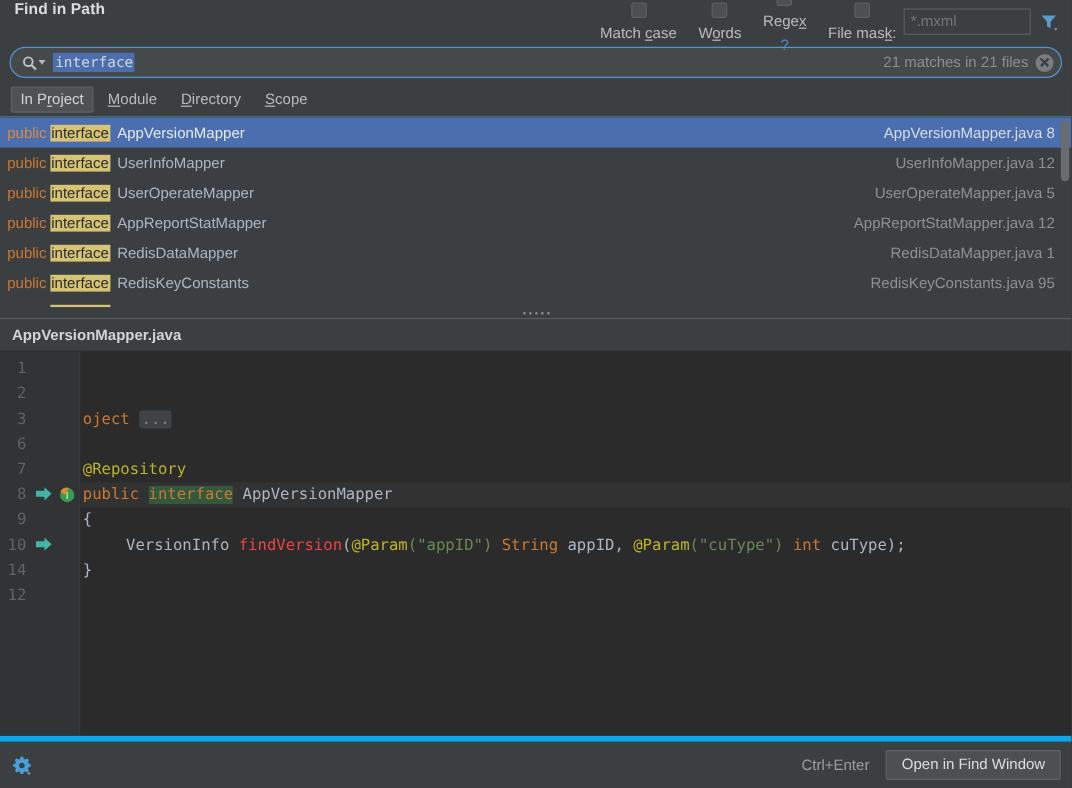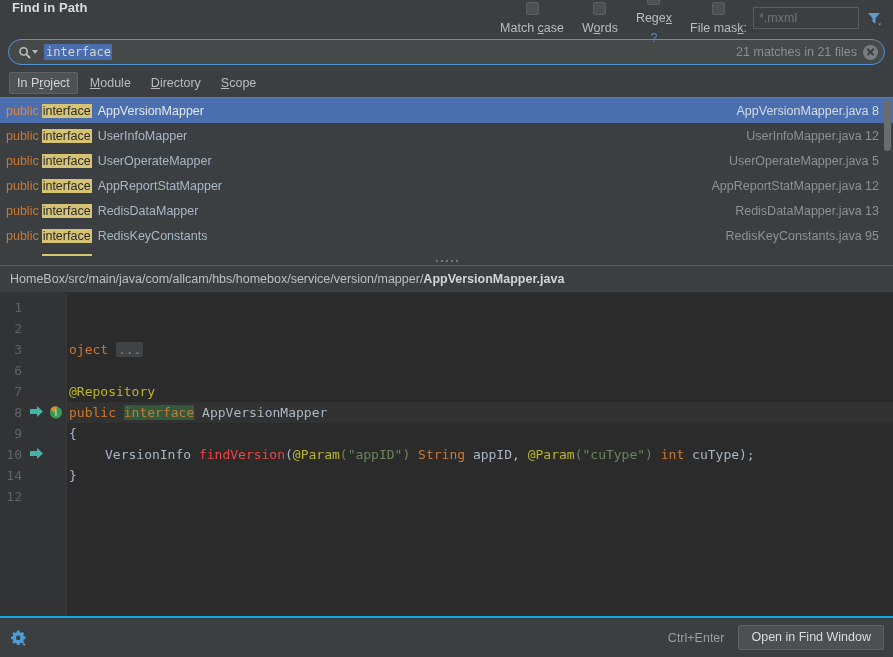--- a/index.html
+++ b/index.html
@@ -341,21 +341,21 @@
   }
 
   
   .bottombar {
     height: 39px;
     min-height: 39px;
     display: flex;
     align-items: center;
     padding: 0 9px 0 10px;
     background: #3c3f41;
-    border-top: 2px solid #0ea5e9;
+    border-top: 5px solid #0ea5e9;
   }
   .gear {
     width: 18px;
     height: 18px;
     position: relative;
     display: inline-block;
   }
   .shortcut-hint {
     margin-left: auto;
     color: #9b9e9f;
@@ -467,21 +467,21 @@
       <span class="rc-keyword">public</span>
       <span class="rc-match">interface</span>
       <span class="rc-name">AppReportStatMapper</span>
       <span class="rc-file">AppReportStatMapper.java 12</span>
     </div>
 
     <div class="result-row">
       <span class="rc-keyword">public</span>
       <span class="rc-match">interface</span>
       <span class="rc-name">RedisDataMapper</span>
-      <span class="rc-file">RedisDataMapper.java 13</span>
+      <span class="rc-file">RedisDataMapper.java 1</span>
     </div>
 
     <div class="result-row">
       <span class="rc-keyword">public</span>
       <span class="rc-match">interface</span>
       <span class="rc-name">RedisKeyConstants</span>
       <span class="rc-file">RedisKeyConstants.java 95</span>
     </div>
 
     <div class="result-row">
@@ -498,21 +498,20 @@
     <span class="splitter-dots">
       <i></i>
         <i></i>
         <i></i>
         <i></i>
         <i></i>
     </span>
   </div>
 
   <div class="pathbar">
-    <span>HomeBox/src/main/java/com/allcam/hbs/homebox/service/version/mapper/</span>
       <span class="fname">AppVersionMapper.java</span>
   </div>
 
   <div class="preview">
     <div class="gutter">
       <div class="ln" style="top:4px">1</div>
       <div class="ln" style="top:25px">2</div>
       <div class="ln" style="top:46px">3</div>
       <div class="ln" style="top:67px">6</div>
       <div class="ln" style="top:88px">7</div>

